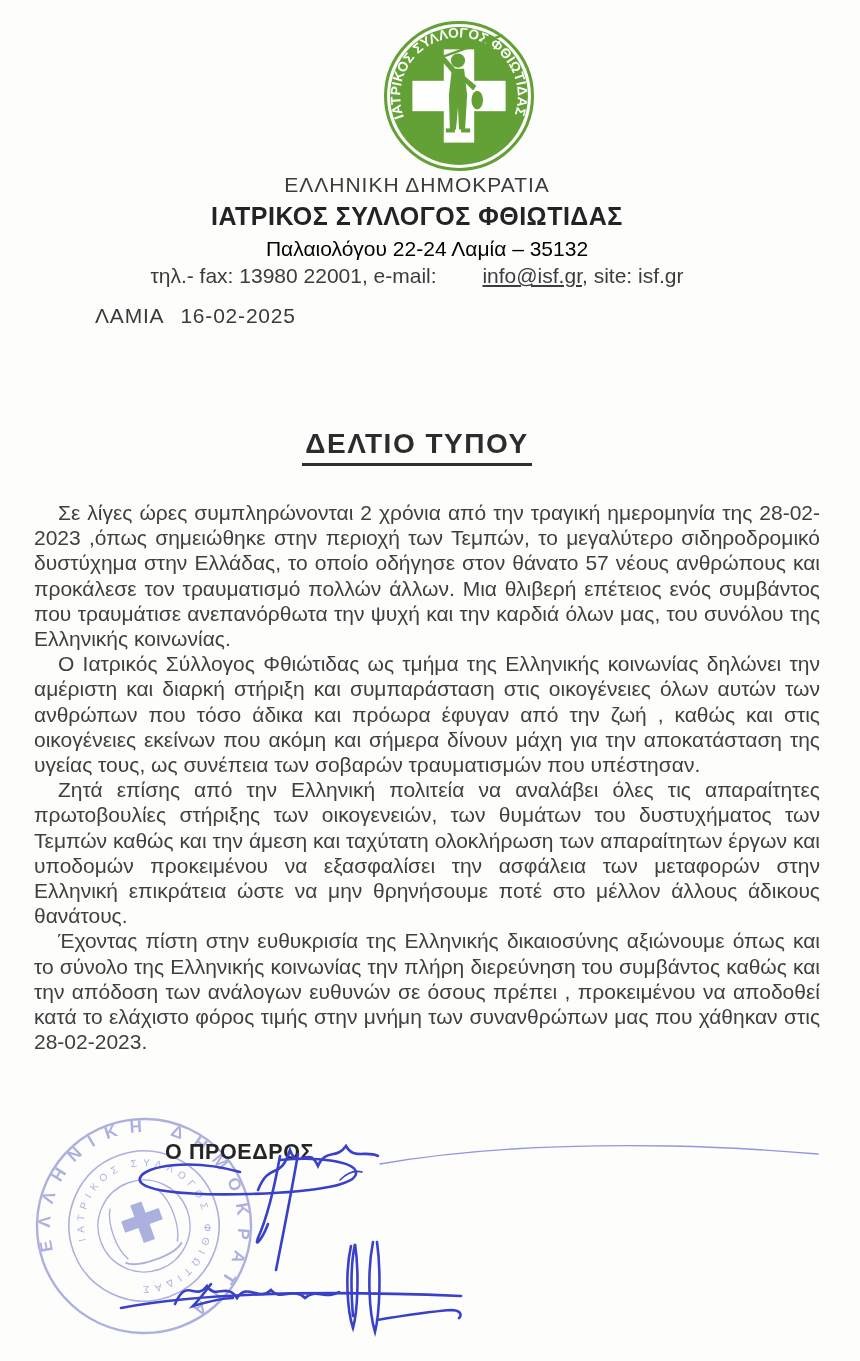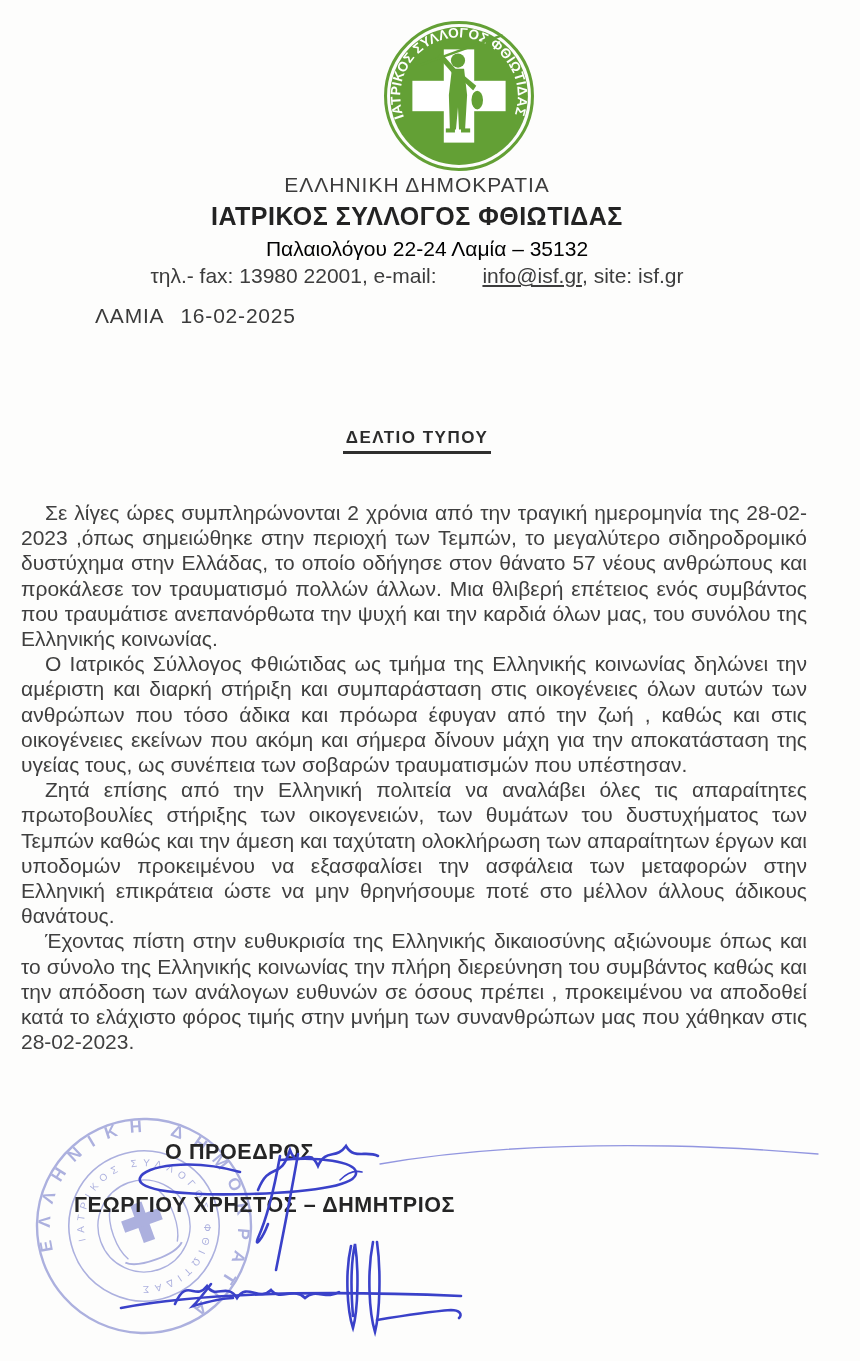--- a/index.html
+++ b/index.html
@@ -17,26 +17,26 @@
   .hdr-org { font-size:25px; font-weight:bold; letter-spacing:0.5px; color:#232323; margin-bottom:6px; }
   .hdr-address { font-size:21px; color:#000000; margin-bottom:3px;padding-left:20px; }
   .hdr-contact { font-size:21px; color:#3c3c3c; }
   .email { color:#3c3c3c; text-decoration:underline; cursor:pointer;margin-left:40px; }
 
   .dateline { left:95px; top:304px; font-size:21px; letter-spacing:0.8px; color:#3a3a3a; }
   .dateline .date { margin-left:16px; }
 
   .title-wrap { left:0; top:428px; width:834px; text-align:center; }
   .doc-title {
-    display:inline-block; font-size:17px; font-weight:bold; letter-spacing:1.5px;
+    display:inline-block; font-size:28px; font-weight:bold; letter-spacing:1.5px;
     color:#2c2c2c; border-bottom:3px solid #2f2f2f; padding:0 3px 3px 3px;
   }
 
   
-  .body-text { left:21px; top:500px; width:786px; font-size:21px; line-height:25.2px;
+  .body-text { left:34px; top:500px; width:786px; font-size:21px; line-height:25.2px;
                text-align:justify; color:#3f3f3f; }
   .body-text p { margin:0; text-indent:24px; }
 
   
   .sig-label { font-size:21.5px; font-weight:bold; color:#252525; letter-spacing:0.6px; z-index:3; }
   .president-label { left:165px; top:1140px; }
   .president-name  { left:74px;  top:1193px; }
   .secretary-label { left:148px; top:1263px; }
   .secretary-name  { left:53px;  top:1316px; }
 
@@ -127,21 +127,20 @@
       <g stroke="#3a41c9" fill="none" stroke-width="2.6" stroke-linecap="round">
         <path d="M110,52 C60,38 14,46 10,58 C6,70 50,76 120,74 C190,72 228,64 226,52 C224,42 190,36 150,40"></path>
         <path d="M128,70 C140,40 150,62 160,30 C168,52 178,24 188,46 C196,28 206,40 216,26 C224,40 236,30 248,36"></path>
         <path d="M150,36 C144,70 136,100 128,118 C124,128 132,120 138,104"></path>
         <path d="M168,34 C160,80 152,120 146,150"></path>
         <path d="M250,44 C330,30 430,24 540,26 C590,27 640,30 688,34" stroke-width="1.3" opacity="0.55"></path>
         <path d="M210,60 C216,54 224,50 232,52" stroke-width="1.6"></path>
       </g>
     </svg>
   </div>
-  <div class="abs sig-label president-name">ΓΕΩΡΓΙΟΥ ΧΡΗΣΤΟΣ – ΔΗΜΗΤΡΙΟΣ</div>
 
   <div class="abs sig-secretary">
     <svg width="352" height="118" viewBox="0 0 352 118">
       <g stroke="#3a41c9" fill="none" stroke-width="2.6" stroke-linecap="round">
         <path d="M6,76 C80,62 200,58 346,64"></path>
         <path d="M60,72 C72,44 80,70 92,54 C100,68 112,50 122,66 C132,50 144,70 156,58 C166,70 178,54 190,66 C200,56 212,68 224,60"></path>
         <path d="M96,52 C90,60 84,68 78,74 C92,70 106,66 118,66"></path>
         <path d="M236,14 C230,40 232,78 238,96 C243,78 244,38 240,12 C236,30 236,60 238,84"></path>
         <path d="M258,10 C252,40 254,80 260,100 C265,80 266,38 262,10"></path>
         <path d="M262,88 C286,84 310,80 336,78 C344,78 348,82 344,86"></path>

